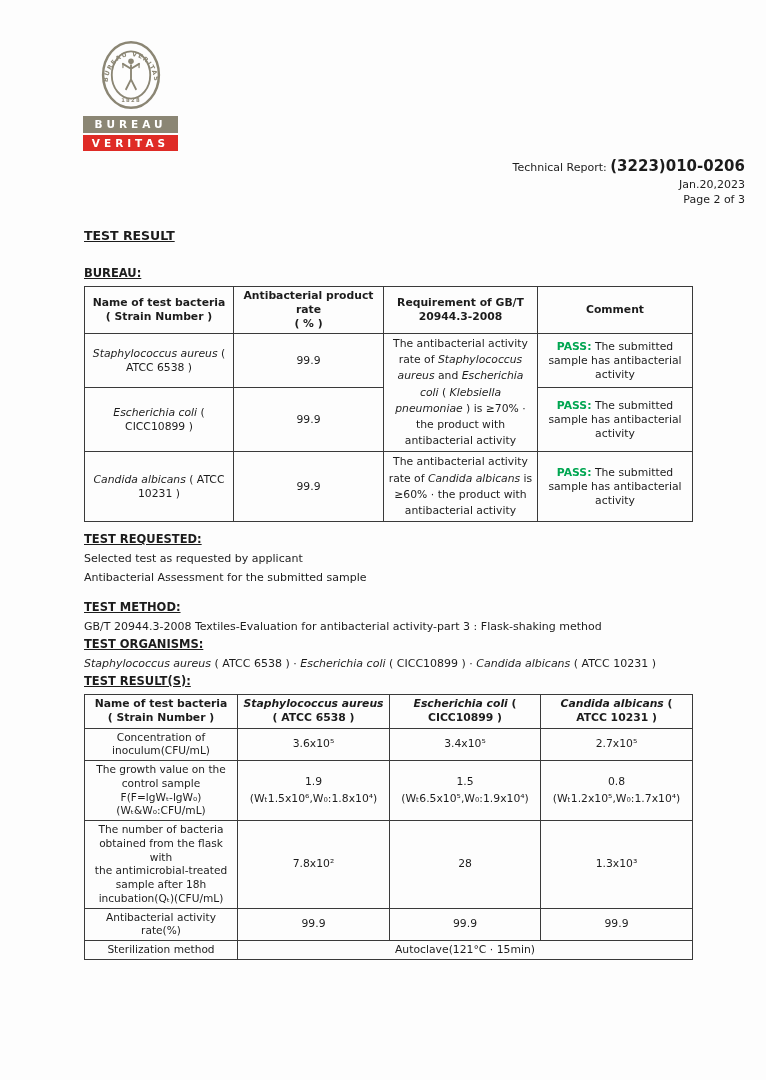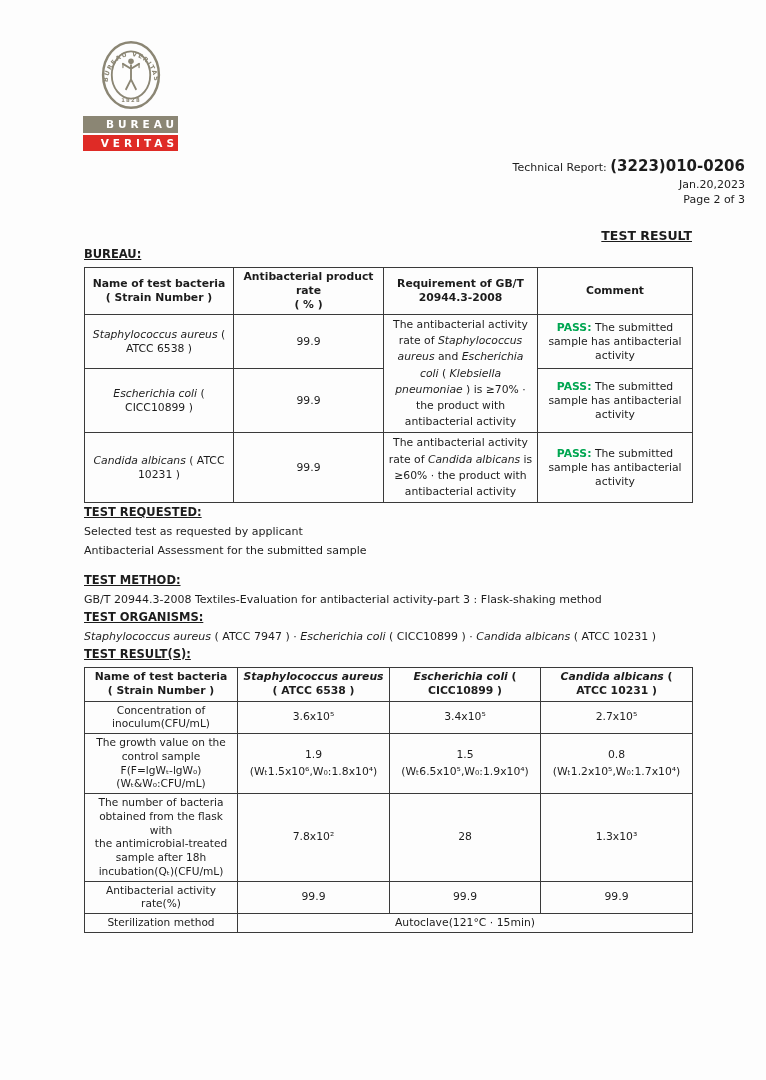--- a/index.html
+++ b/index.html
@@ -7,41 +7,41 @@
     width:766px;height:1080px;position:relative;background:#fdfdfd;
     font-family:"DejaVu Sans","Liberation Sans",sans-serif;
     color:#1c1c1c;font-size:11px;
   }
   .page{position:absolute;inset:0;overflow:hidden;}
 
   
   .logo{position:absolute;left:83px;top:38px;width:95px;text-align:center;}
   .emblem{color:var(--logo-olive,#8b8674);display:block;margin:0 auto 4px auto;}
   .logo-box{display:block;color:#fff;font-weight:bold;letter-spacing:4px;
-    text-align:right;padding:3px 0 2px 0;font-size:10.5px;line-height:1.1;}
+    text-align:center;padding:3px 0 2px 0;font-size:10.5px;line-height:1.1;}
   .box-bureau{background:var(--logo-olive,#8b8674);margin-bottom:2px;}
   .box-veritas{background:var(--logo-red,#df2b26);}
 
   
   .rheader{position:absolute;top:156px;right:21px;text-align:right;line-height:1.4;}
   .rheader .lbl{font-size:11px;}
   .rheader .num{font-size:15px;font-weight:bold;}
 
   
   .content{position:absolute;left:84px;top:228px;width:608px;}
-  .doc-title{text-align:right;font-weight:bold;font-size:12.5px;margin-bottom:4px;}
+  .doc-title{text-align:left;font-weight:bold;font-size:12.5px;margin-bottom:23px;}
   .doc-title span{text-decoration:underline;}
   .sec-h{font-weight:bold;font-size:11.5px;text-decoration:underline;margin:0 0 6px 0;}
   .para{margin:4px 0 2px 0;line-height:1.35;}
   .it{font-style:italic;}
   .gap16{margin-top:2px;}
   .gap14{margin-top:14px;}
 
   
-  table{width:100%;border-collapse:collapse;table-layout:fixed;margin-bottom:2px;}
+  table{width:100%;border-collapse:collapse;table-layout:fixed;margin-bottom:10px;}
   td,th{border:1px solid #3a3a3a;text-align:center;vertical-align:middle;
     padding:2px 4px;font-size:10.8px;line-height:1.3;font-weight:normal;}
   th{font-weight:bold;}
   .ml{white-space:pre-line;}
   .req-cell{line-height:1.5;font-size:10.8px;}
   .pass{color:var(--pass-green,#00a651);font-weight:bold;}
   .growth-cell{line-height:1.5;}
   .left-label{font-size:10.6px;border-radius:15px;}
 </style>
 </head>
@@ -145,21 +145,21 @@
 
     <div class="sec-h gap16">TEST REQUESTED:</div>
     <div class="para">Selected test as requested by applicant</div>
     <div class="para">Antibacterial Assessment for the submitted sample</div>
 
     <div class="sec-h gap14">TEST METHOD:</div>
     <div class="para">GB/T 20944.3-2008 Textiles-Evaluation for antibacterial activity-part 3 : Flask-shaking method</div>
 
     <div class="sec-h gap16">TEST ORGANISMS:</div>
     <div class="para">
-      <span class="it">Staphylococcus aureus</span><span> ( ATCC 7947 )  · </span><span class="it">Escherichia coli</span><span> ( CICC10899 )  · </span><span class="it">Candida albicans</span><span> ( ATCC 10231 )</span>
+      <span class="it">Staphylococcus aureus</span><span> ( ATCC 6538 )  · </span><span class="it">Escherichia coli</span><span> ( CICC10899 )  · </span><span class="it">Candida albicans</span><span> ( ATCC 10231 )</span>
     </div>
 
     <div class="sec-h gap16">TEST RESULT(S):</div>
 
     <table>
       <colgroup>
           <col style="width:153px">
           <col style="width:152px">
           <col style="width:151px">
           <col style="width:152px">

